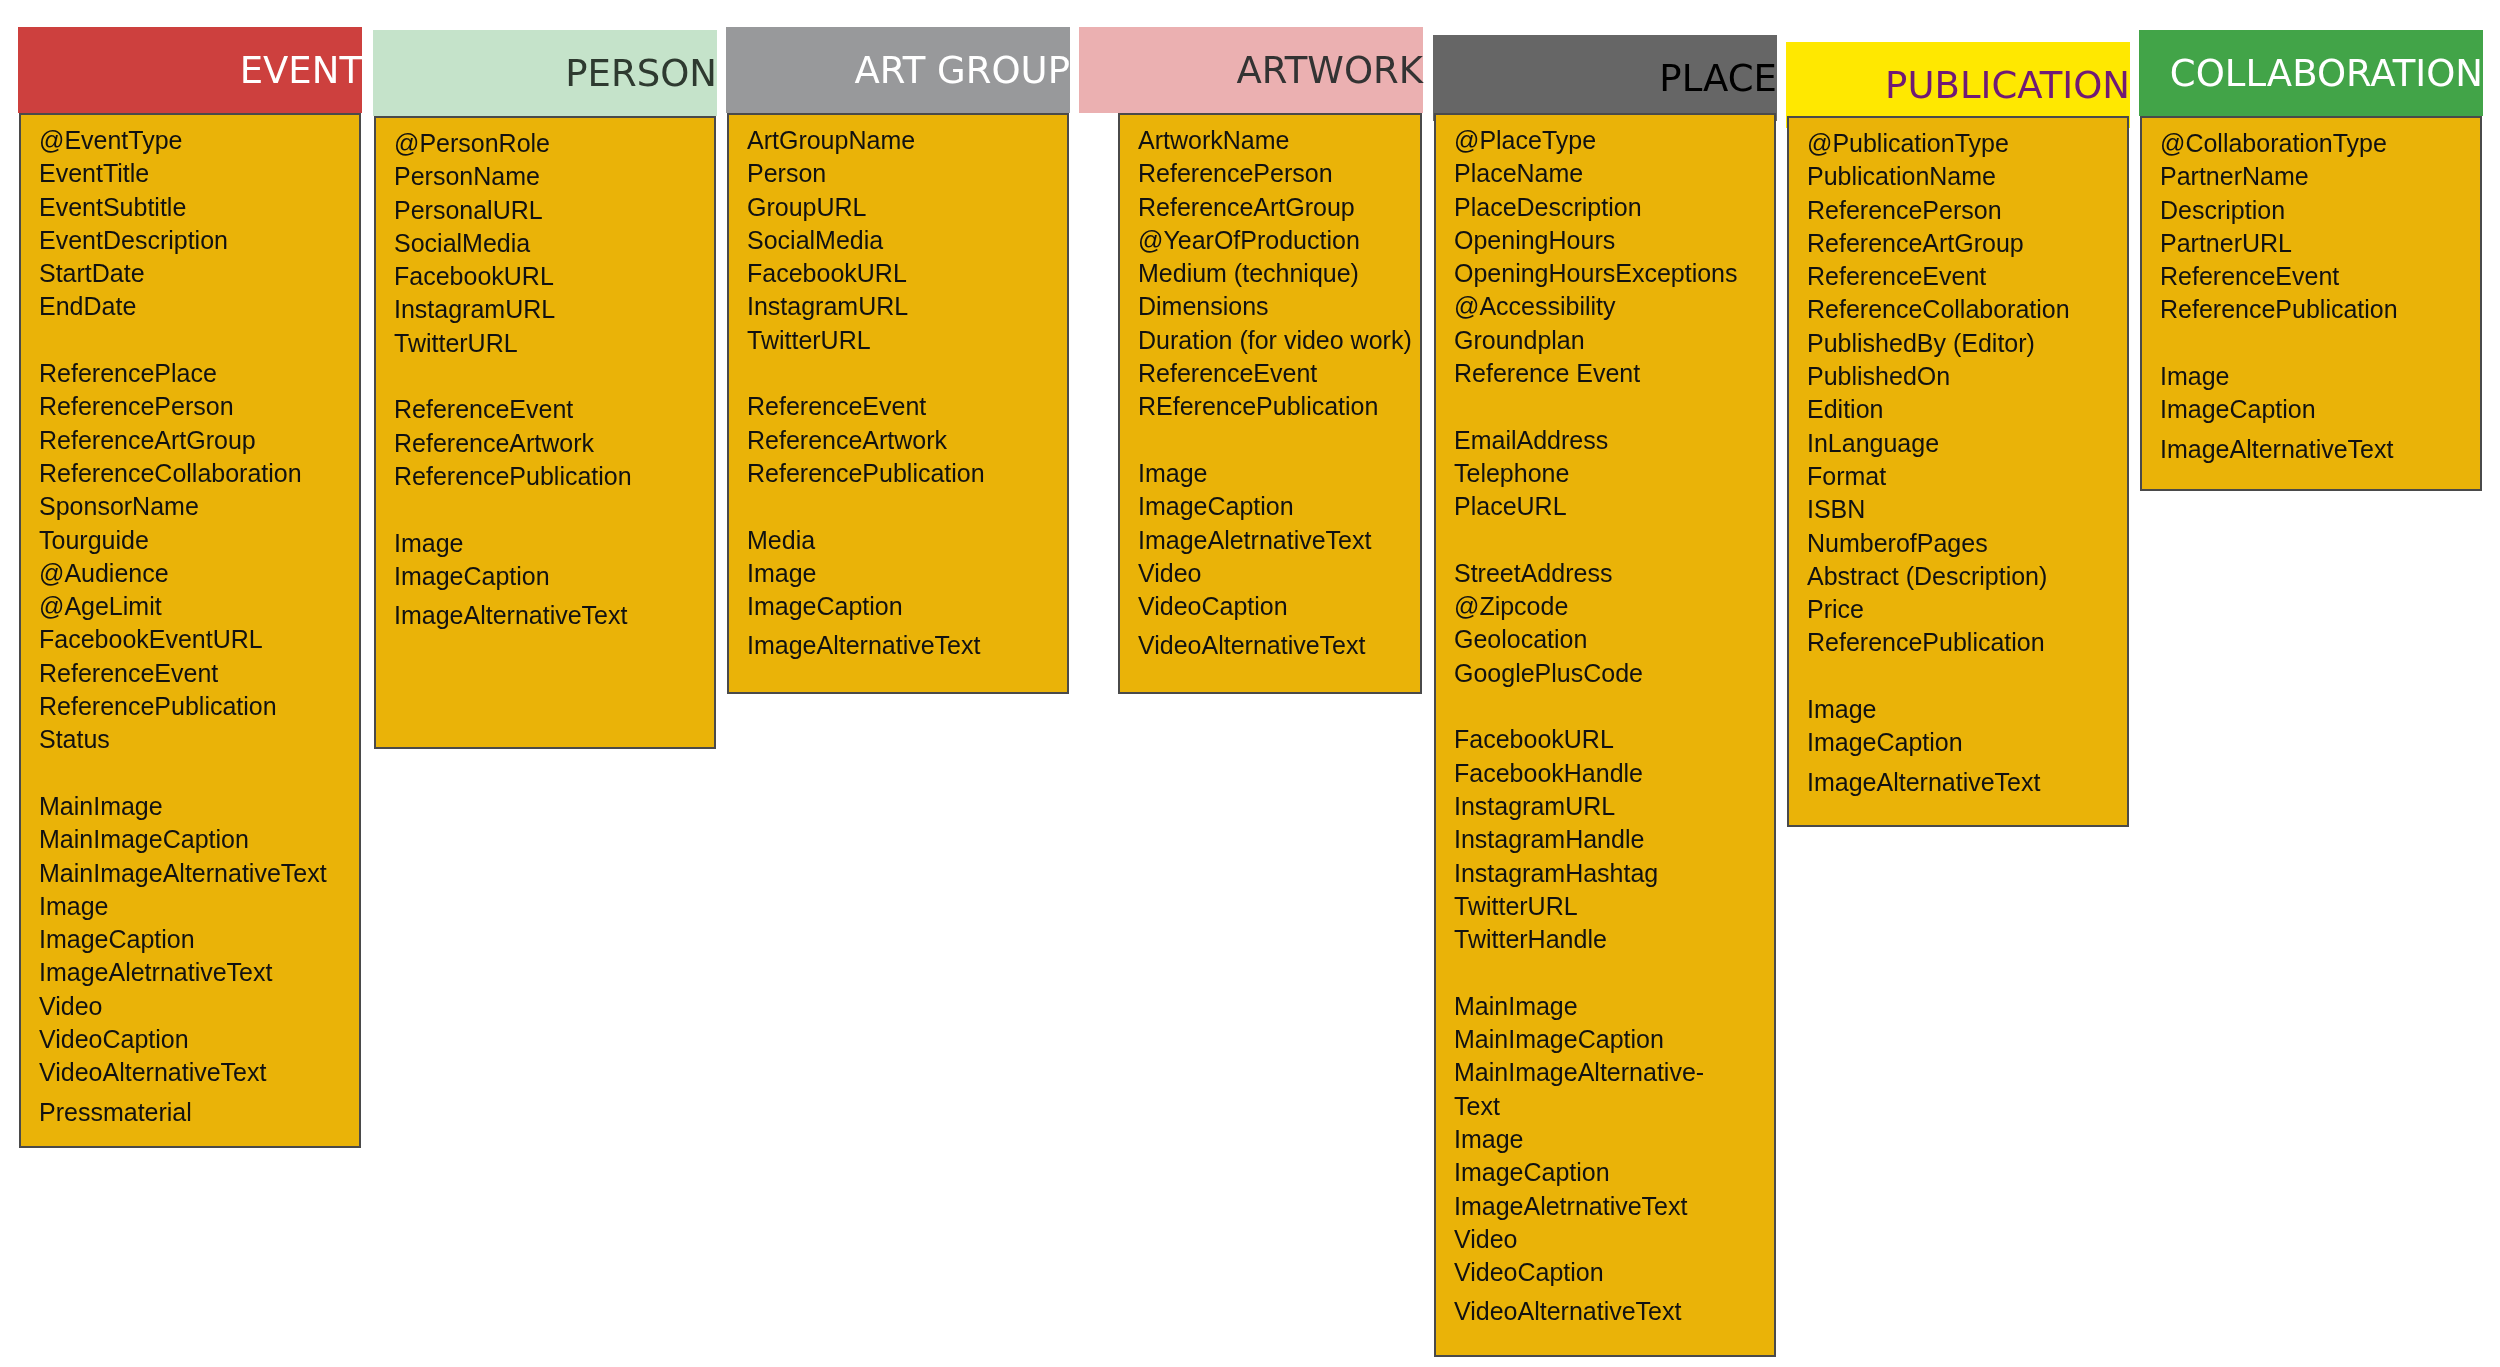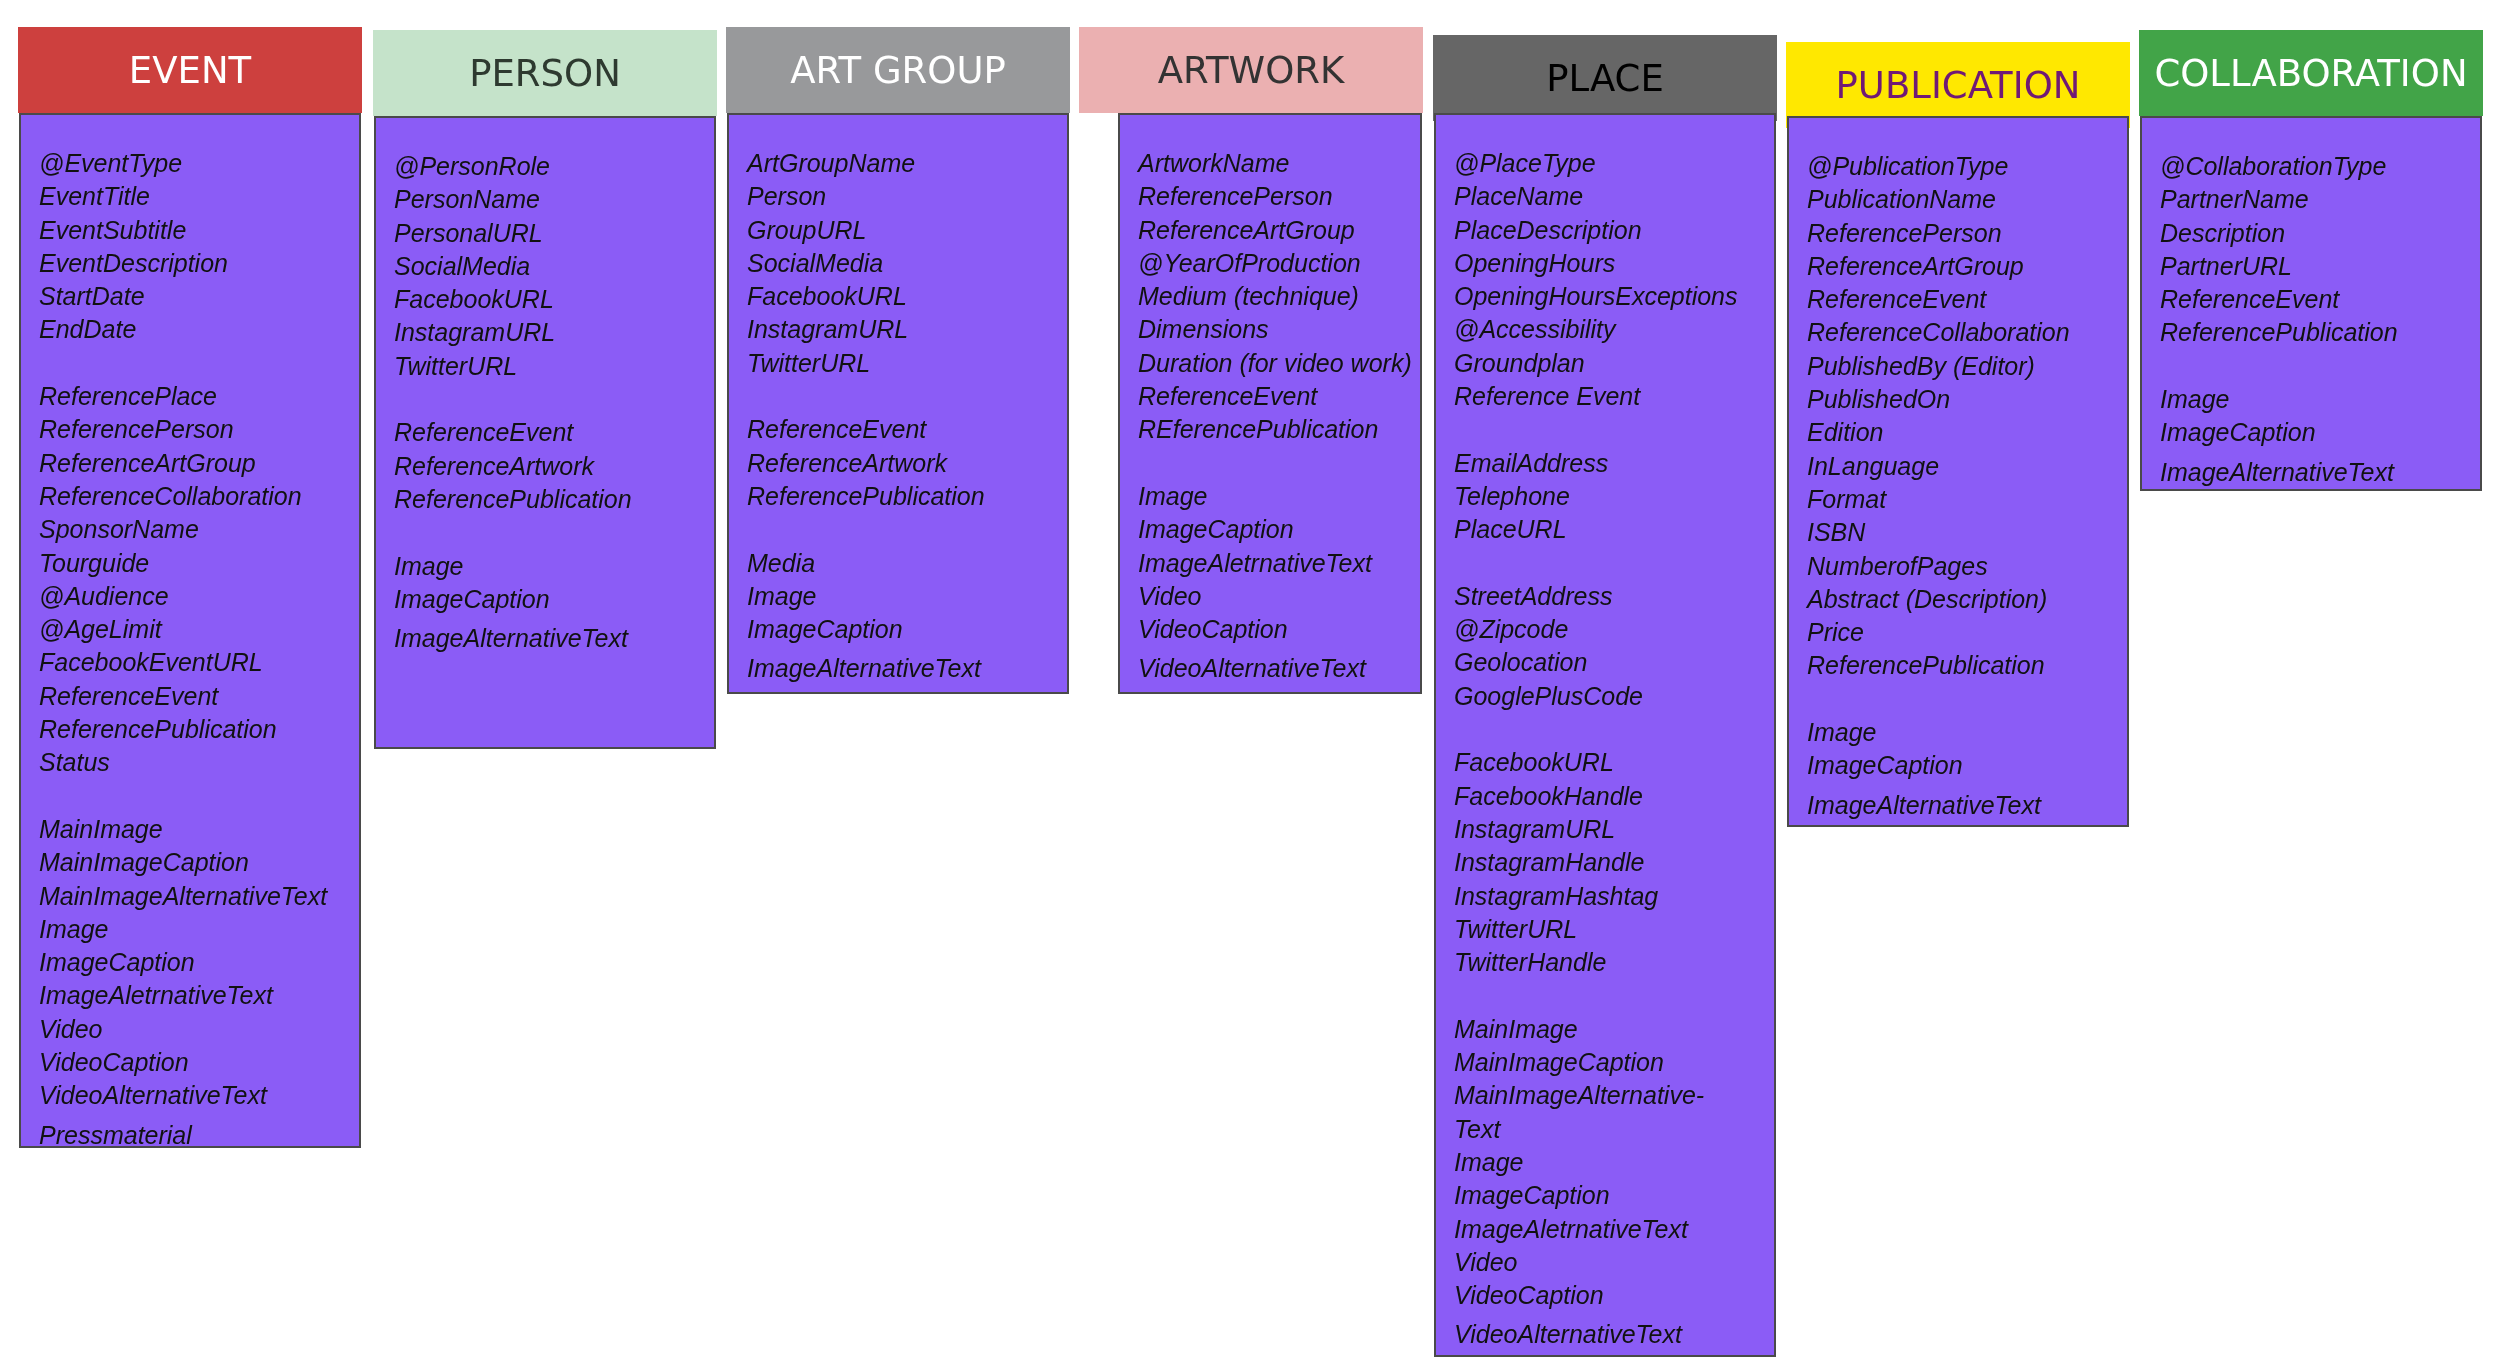--- a/index.html
+++ b/index.html
@@ -1,24 +1,24 @@
 <!DOCTYPE html>
 <html><head>
 <meta charset="utf-8">
 <style>
   html, body { margin: 0; padding: 0; background: #ffffff; }
   body { width: 2500px; height: 1367px; position: relative; overflow: hidden;
          font-family: "DejaVu Sans", "Liberation Sans", sans-serif; }
   .col { position: absolute; }
   .hdr { position: absolute; left: 0; width: 100%; height: 86px;
-         display: flex; align-items: center; justify-content: center;
+         display: flex; align-items: center; justify-content: flex-end;
          font-family: "DejaVu Sans", sans-serif; font-size: 37px; letter-spacing: 0px;
          font-weight: normal; }
   .box { position: absolute; left: 1px; right: 1px; border: 2px solid #4a4a4a;
-         box-sizing: border-box; background: #8b5cf6; padding: 32px 0 0 18px; font-style: italic; }
+         box-sizing: border-box; background: #eab308; padding: 9px 0 0 18px; }
   .line { font-family: "Liberation Sans", "DejaVu Sans", sans-serif; font-size: 25px;
           line-height: 33.3px; height: 33.3px; color: #111; white-space: nowrap; }
   .line.last { margin-top: 6px; }
   .line.blank { }
 </style>
 </head>
 <body>
 
 <div class="col" style="left:18px; top:27px; width:344px;">
   <div class="hdr" style="top: 0px; background: rgb(205, 64, 62); color: rgb(255, 255, 255);">

